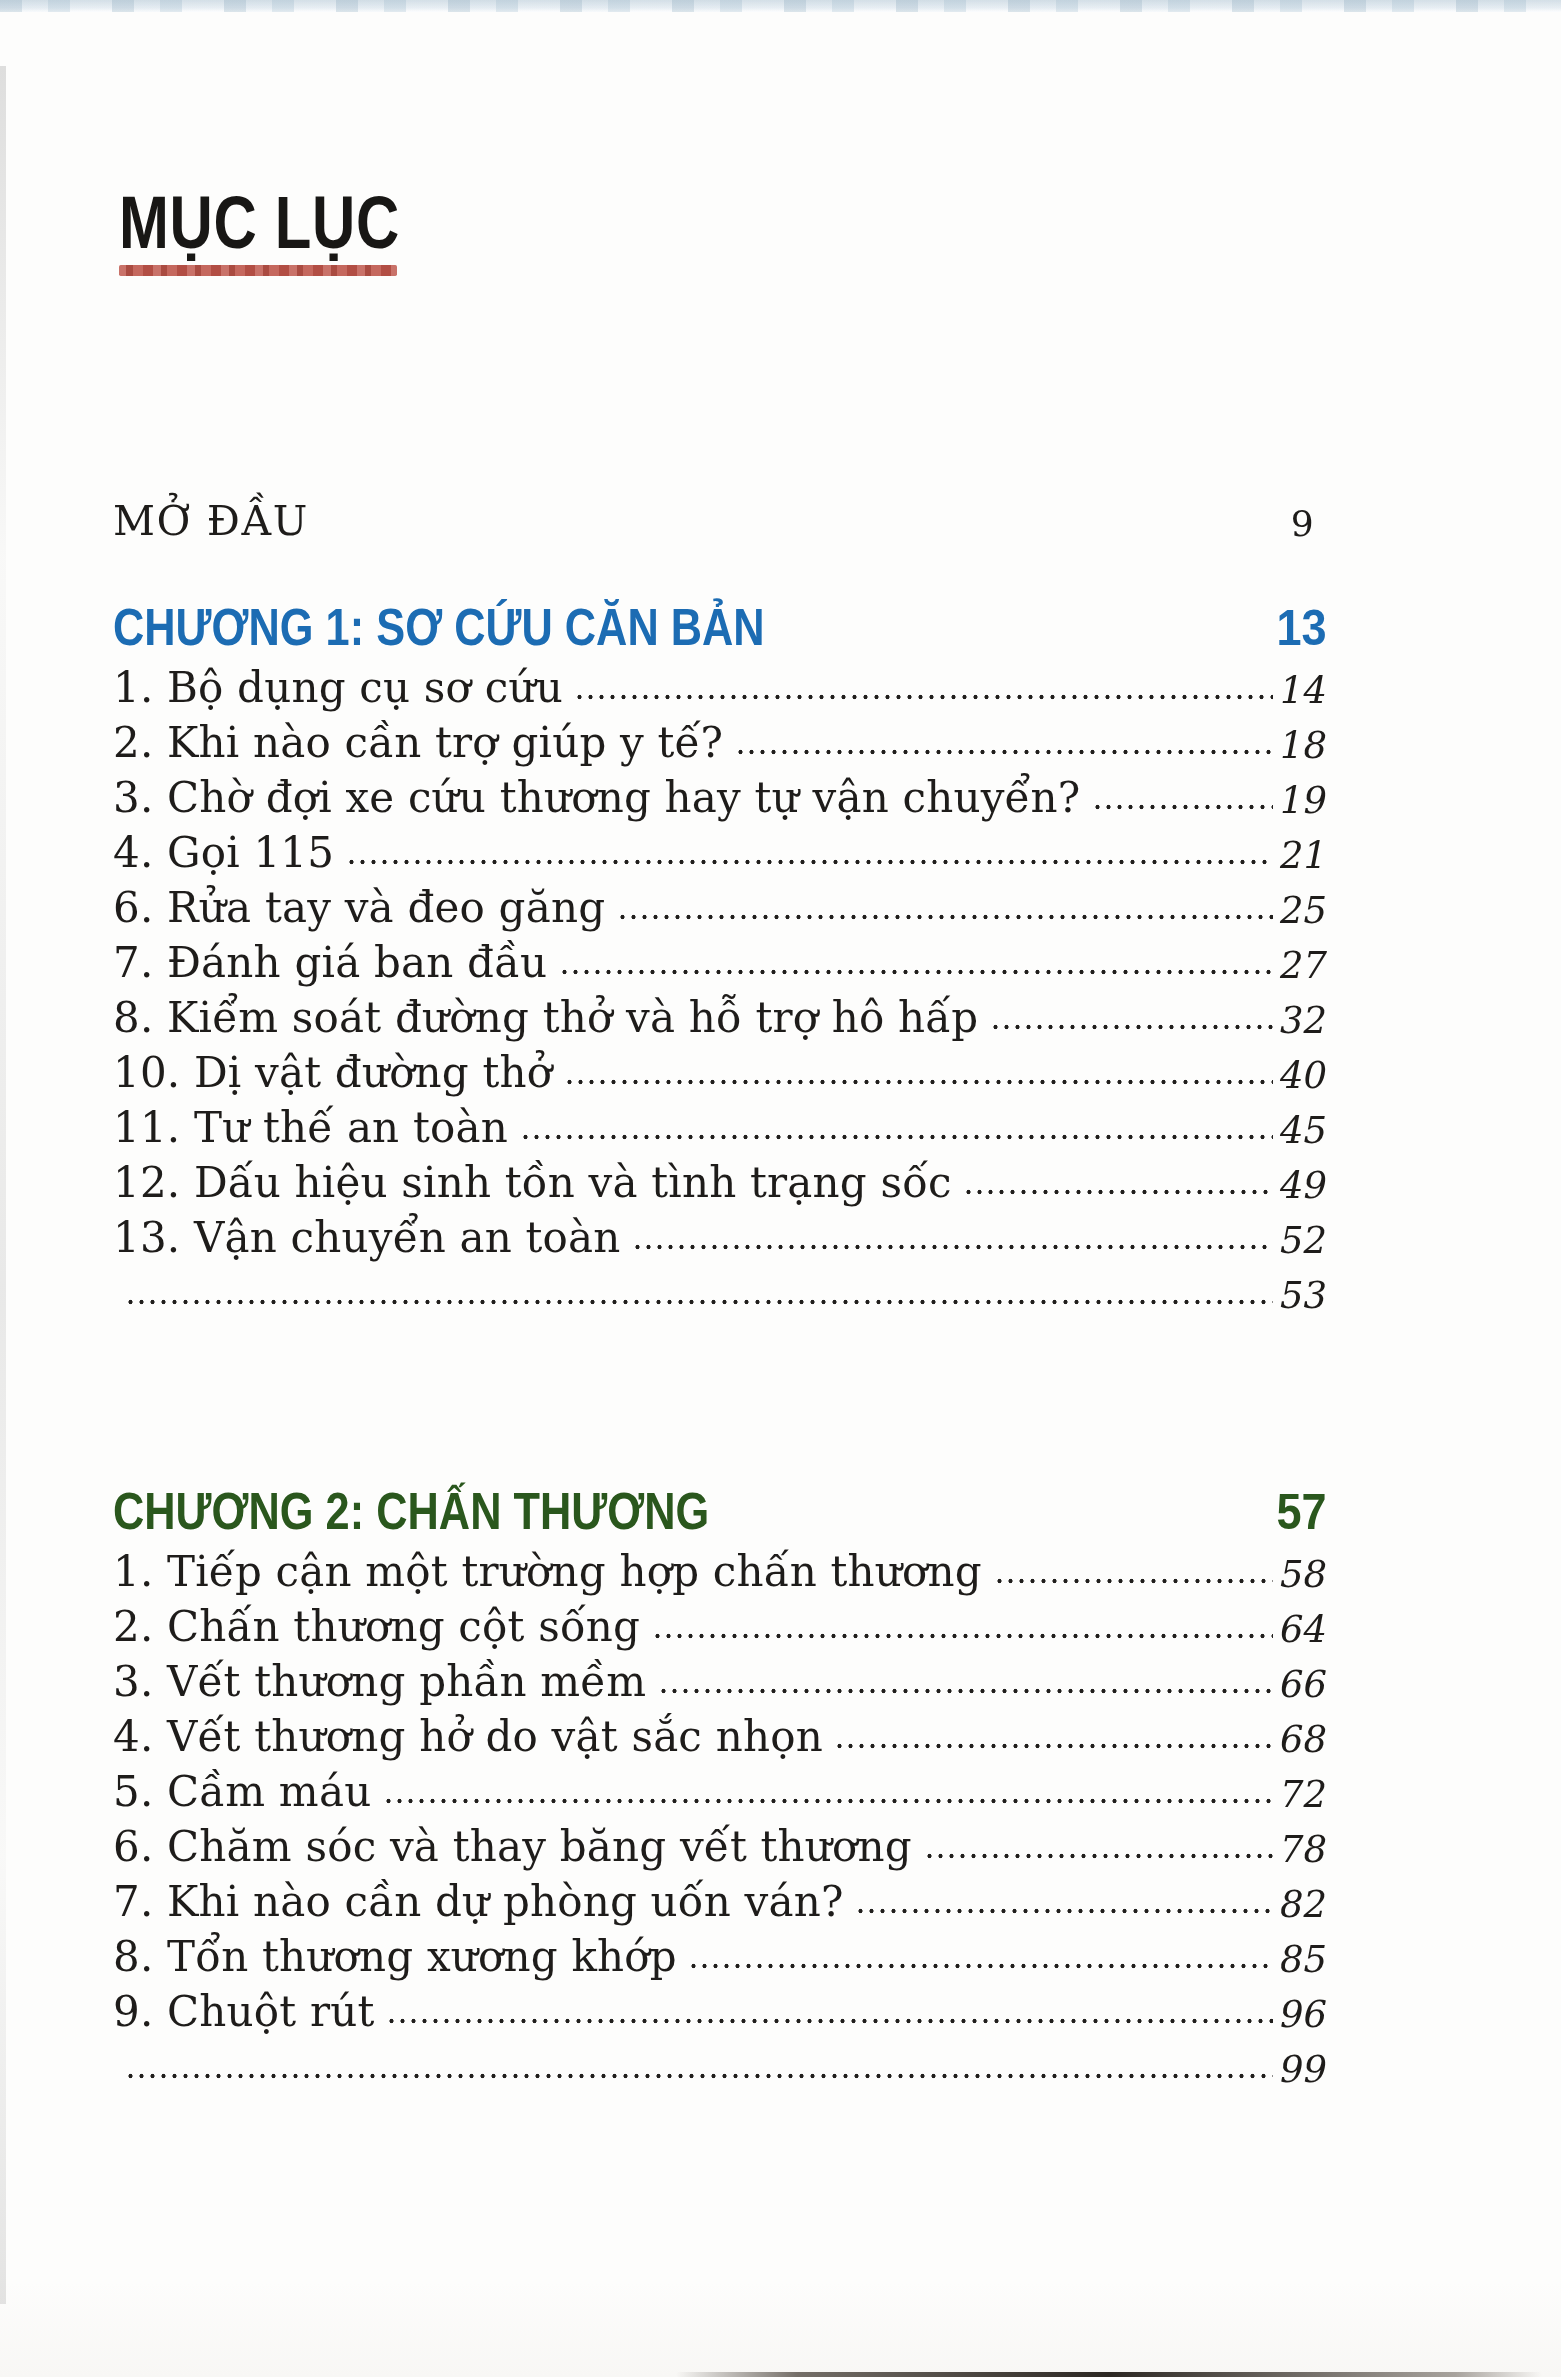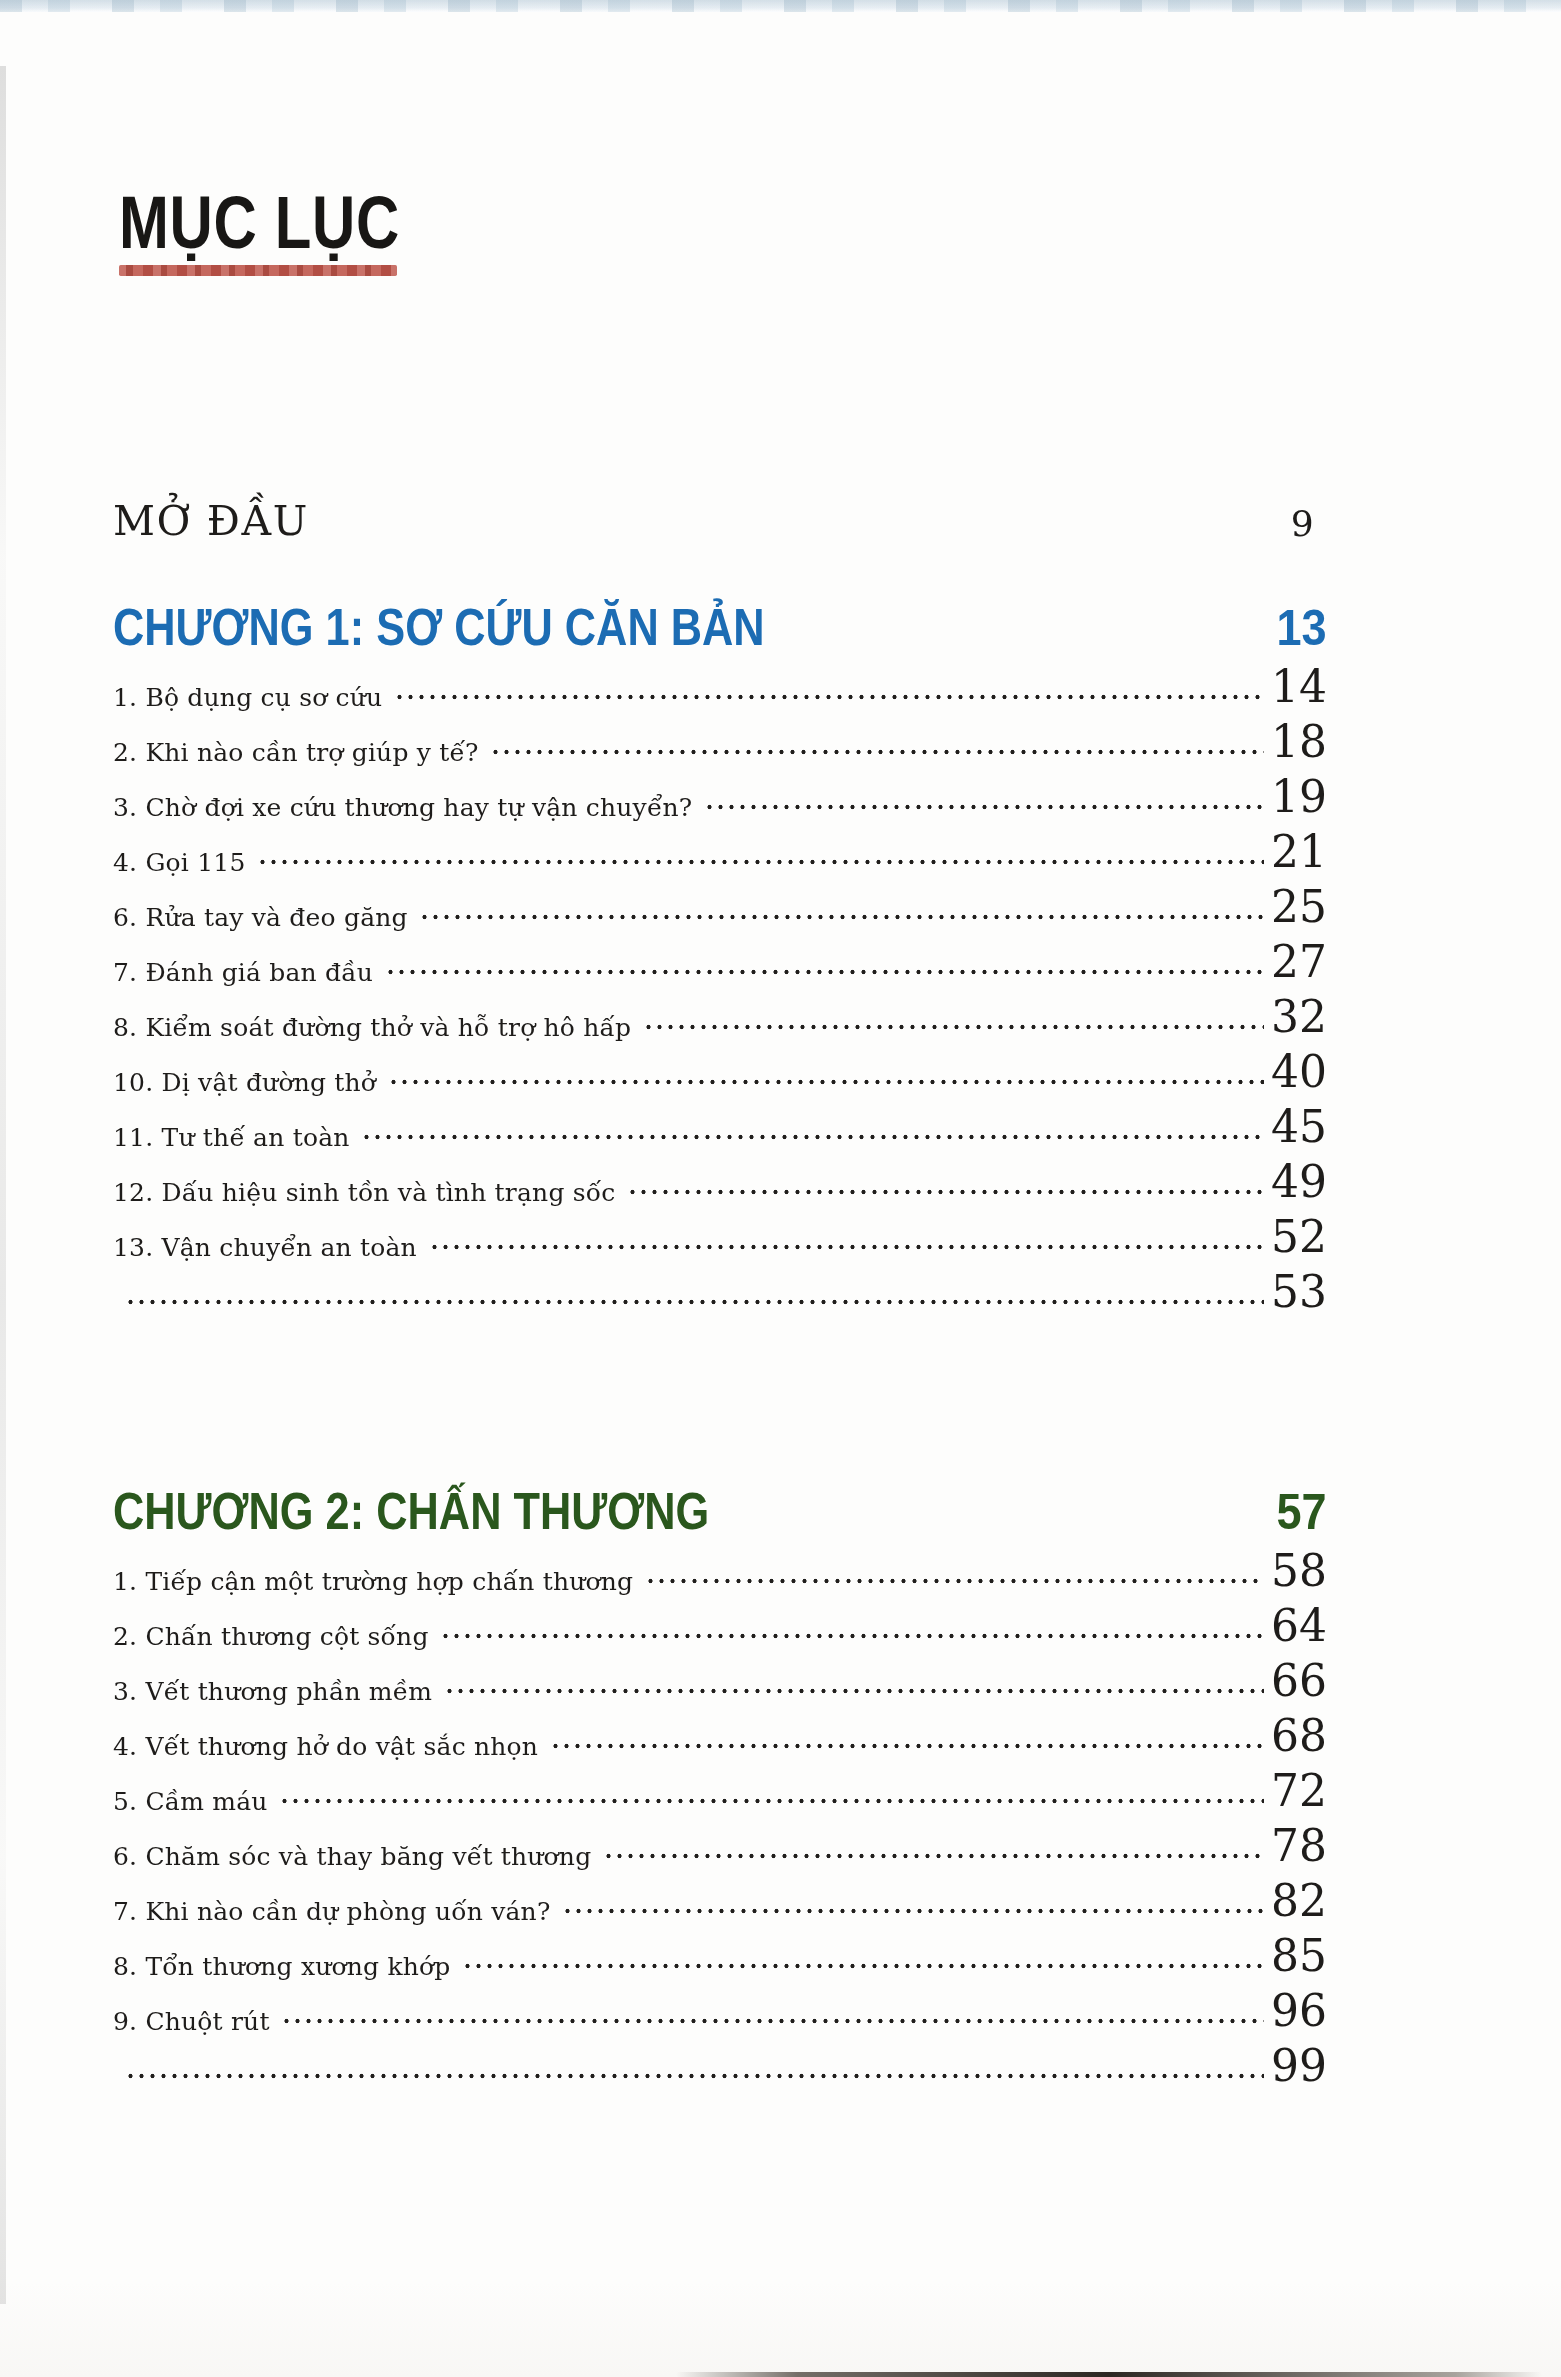--- a/index.html
+++ b/index.html
@@ -90,25 +90,25 @@
     font-weight: 700; font-size: 50px; line-height: 1;
     margin-left: auto;
     transform: scaleX(0.9); transform-origin: right bottom;
   }
   .ch1 .chapter-title, .ch1 .chapter-page { color: #1c6cb3; }
   .ch2 .chapter-title, .ch2 .chapter-page { color: #2a571d; }
 
   .entries { margin-top: 6.6px; }
   .entry-row { height: 55px; }
   .entry-label {
-    font-size: 25px; line-height: 1.1; white-space: nowrap;
+    font-size: 42px; line-height: 1.1; white-space: nowrap;
     letter-spacing: 0.2px;
     margin-top: 36px;
   }
-  .entry-page { font-size: 44px; line-height: 1.1; }
+  .entry-page { font-size: 37px; line-height: 1.1; font-style: italic; }
   .dot-leader {
     flex: 1; min-width: 20px; height: 7.5px;
     margin: 0 6.6px 10.8px 11.6px;
     background-image: radial-gradient(circle, #201e1c 1.7px, rgba(0,0,0,0) 2.4px);
     background-size: 11px 7.5px;
     background-repeat: repeat-x;
     background-position: left bottom;
   }
 </style>
 </head>

